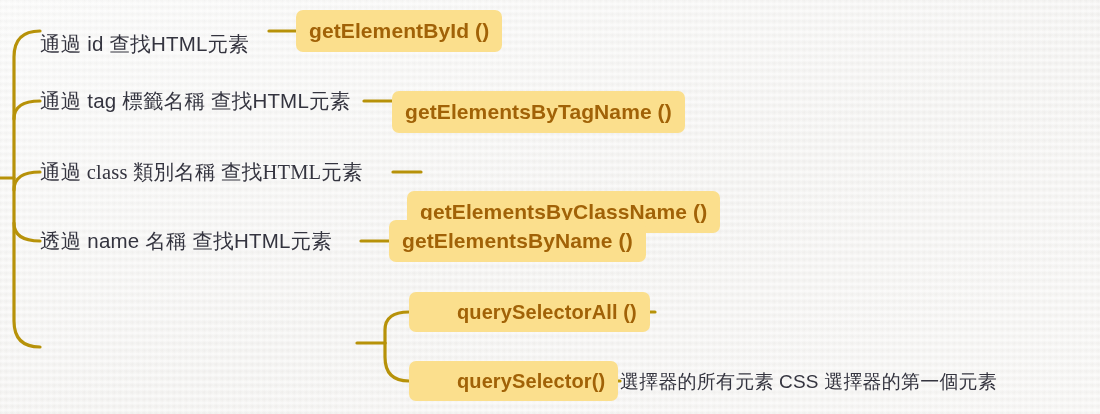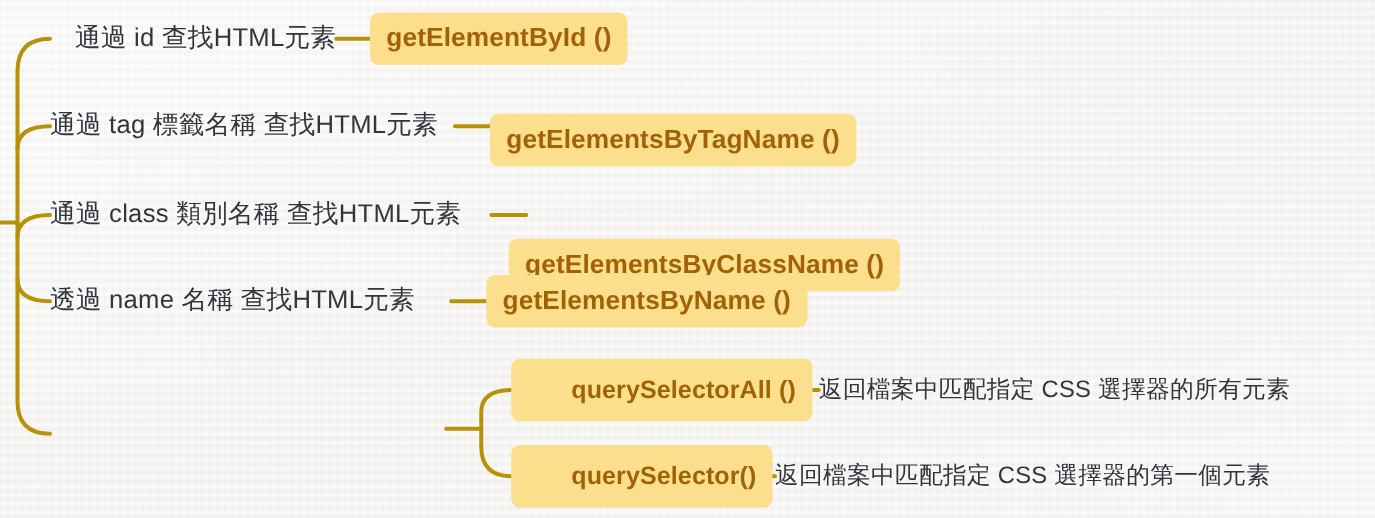--- a/index.html
+++ b/index.html
@@ -79,21 +79,21 @@
     font-weight: 700;
     letter-spacing: 0.1px;
     white-space: nowrap;
     transform: translateY(-50%);
     padding: 0 13px;
     height: 42px;
     box-sizing: border-box;
   }
   .chip.sub {
     font-size: 20px;
-    height: 50px;
+    height: 40px;
     padding-left: 48px;
   }
 </style>
 </head>
 <body>
 
 <div id="mindmap">
 
   <svg id="connectors" viewBox="0 0 1100 414" width="1100" height="414" aria-hidden="true">
     <g fill="none" stroke="#b79209" stroke-width="3.2" stroke-linecap="round">
@@ -116,32 +116,31 @@
 
       <path d="M 357 343 L 385 343"></path>
       <path d="M 409 312 Q 385 312 385 330 L 385 343"></path>
       <path d="M 385 343 L 385 357 Q 385 381 409 381"></path>
 
       <path d="M 627 312 L 655 312"></path>
       <path d="M 592 381 L 620 381"></path>
     </g>
   </svg>
 
-  <div class="node branch-label" style="left:40px; top:31px;margin-left:20px;">通過 id 查找HTML元素</div>
+  <div class="node branch-label" style="left:40px; top:44px;">通過 id 查找HTML元素</div>
   <div class="chip" style="left:296px; top:31px;">getElementById ()</div>
 
   <div class="node branch-label" style="left:40px; top:101px;">通過 tag 標籤名稱 查找HTML元素</div>
   <div class="chip" style="left:392px; top:101px;margin-top:11px;">getElementsByTagName ()</div>
 
-  <div class="node branch-label" style="left:40px; top:172px;">通過 class 類別名稱 查找HTML元素</div>
+  <div class="node branch-label" style="left:40px; top:172px;font-family:Liberation Serif, serif;">通過 class 類別名稱 查找HTML元素</div>
   <div class="chip" style="left:407px; top:172px;margin-top:40px;">getElementsByClassName ()</div>
 
   <div class="node branch-label" style="left:40px; top:241px;">透過 name 名稱 查找HTML元素</div>
   <div class="chip" style="left:389px; top:241px;">getElementsByName ()</div>
 
 
   <div class="chip sub" style="left:409px; top:312px;">querySelectorAll ()</div>
-  <div class="node desc-label" style="left:655px; top:312px;">返回檔案中匹配指定 CSS 選擇器的所有元素</div>
 
   <div class="chip sub" style="left:409px; top:381px;">querySelector()</div>
-  <div class="node desc-label" style="left:620px; top:381px;">返回檔案中匹配指定 CSS 選擇器的第一個元素</div>
+  <div class="node desc-label" style="left:620px; top:381px;">選擇器的所有元素 CSS 選擇器的第一個元素</div>
 
 </div>
 
 </body></html>

